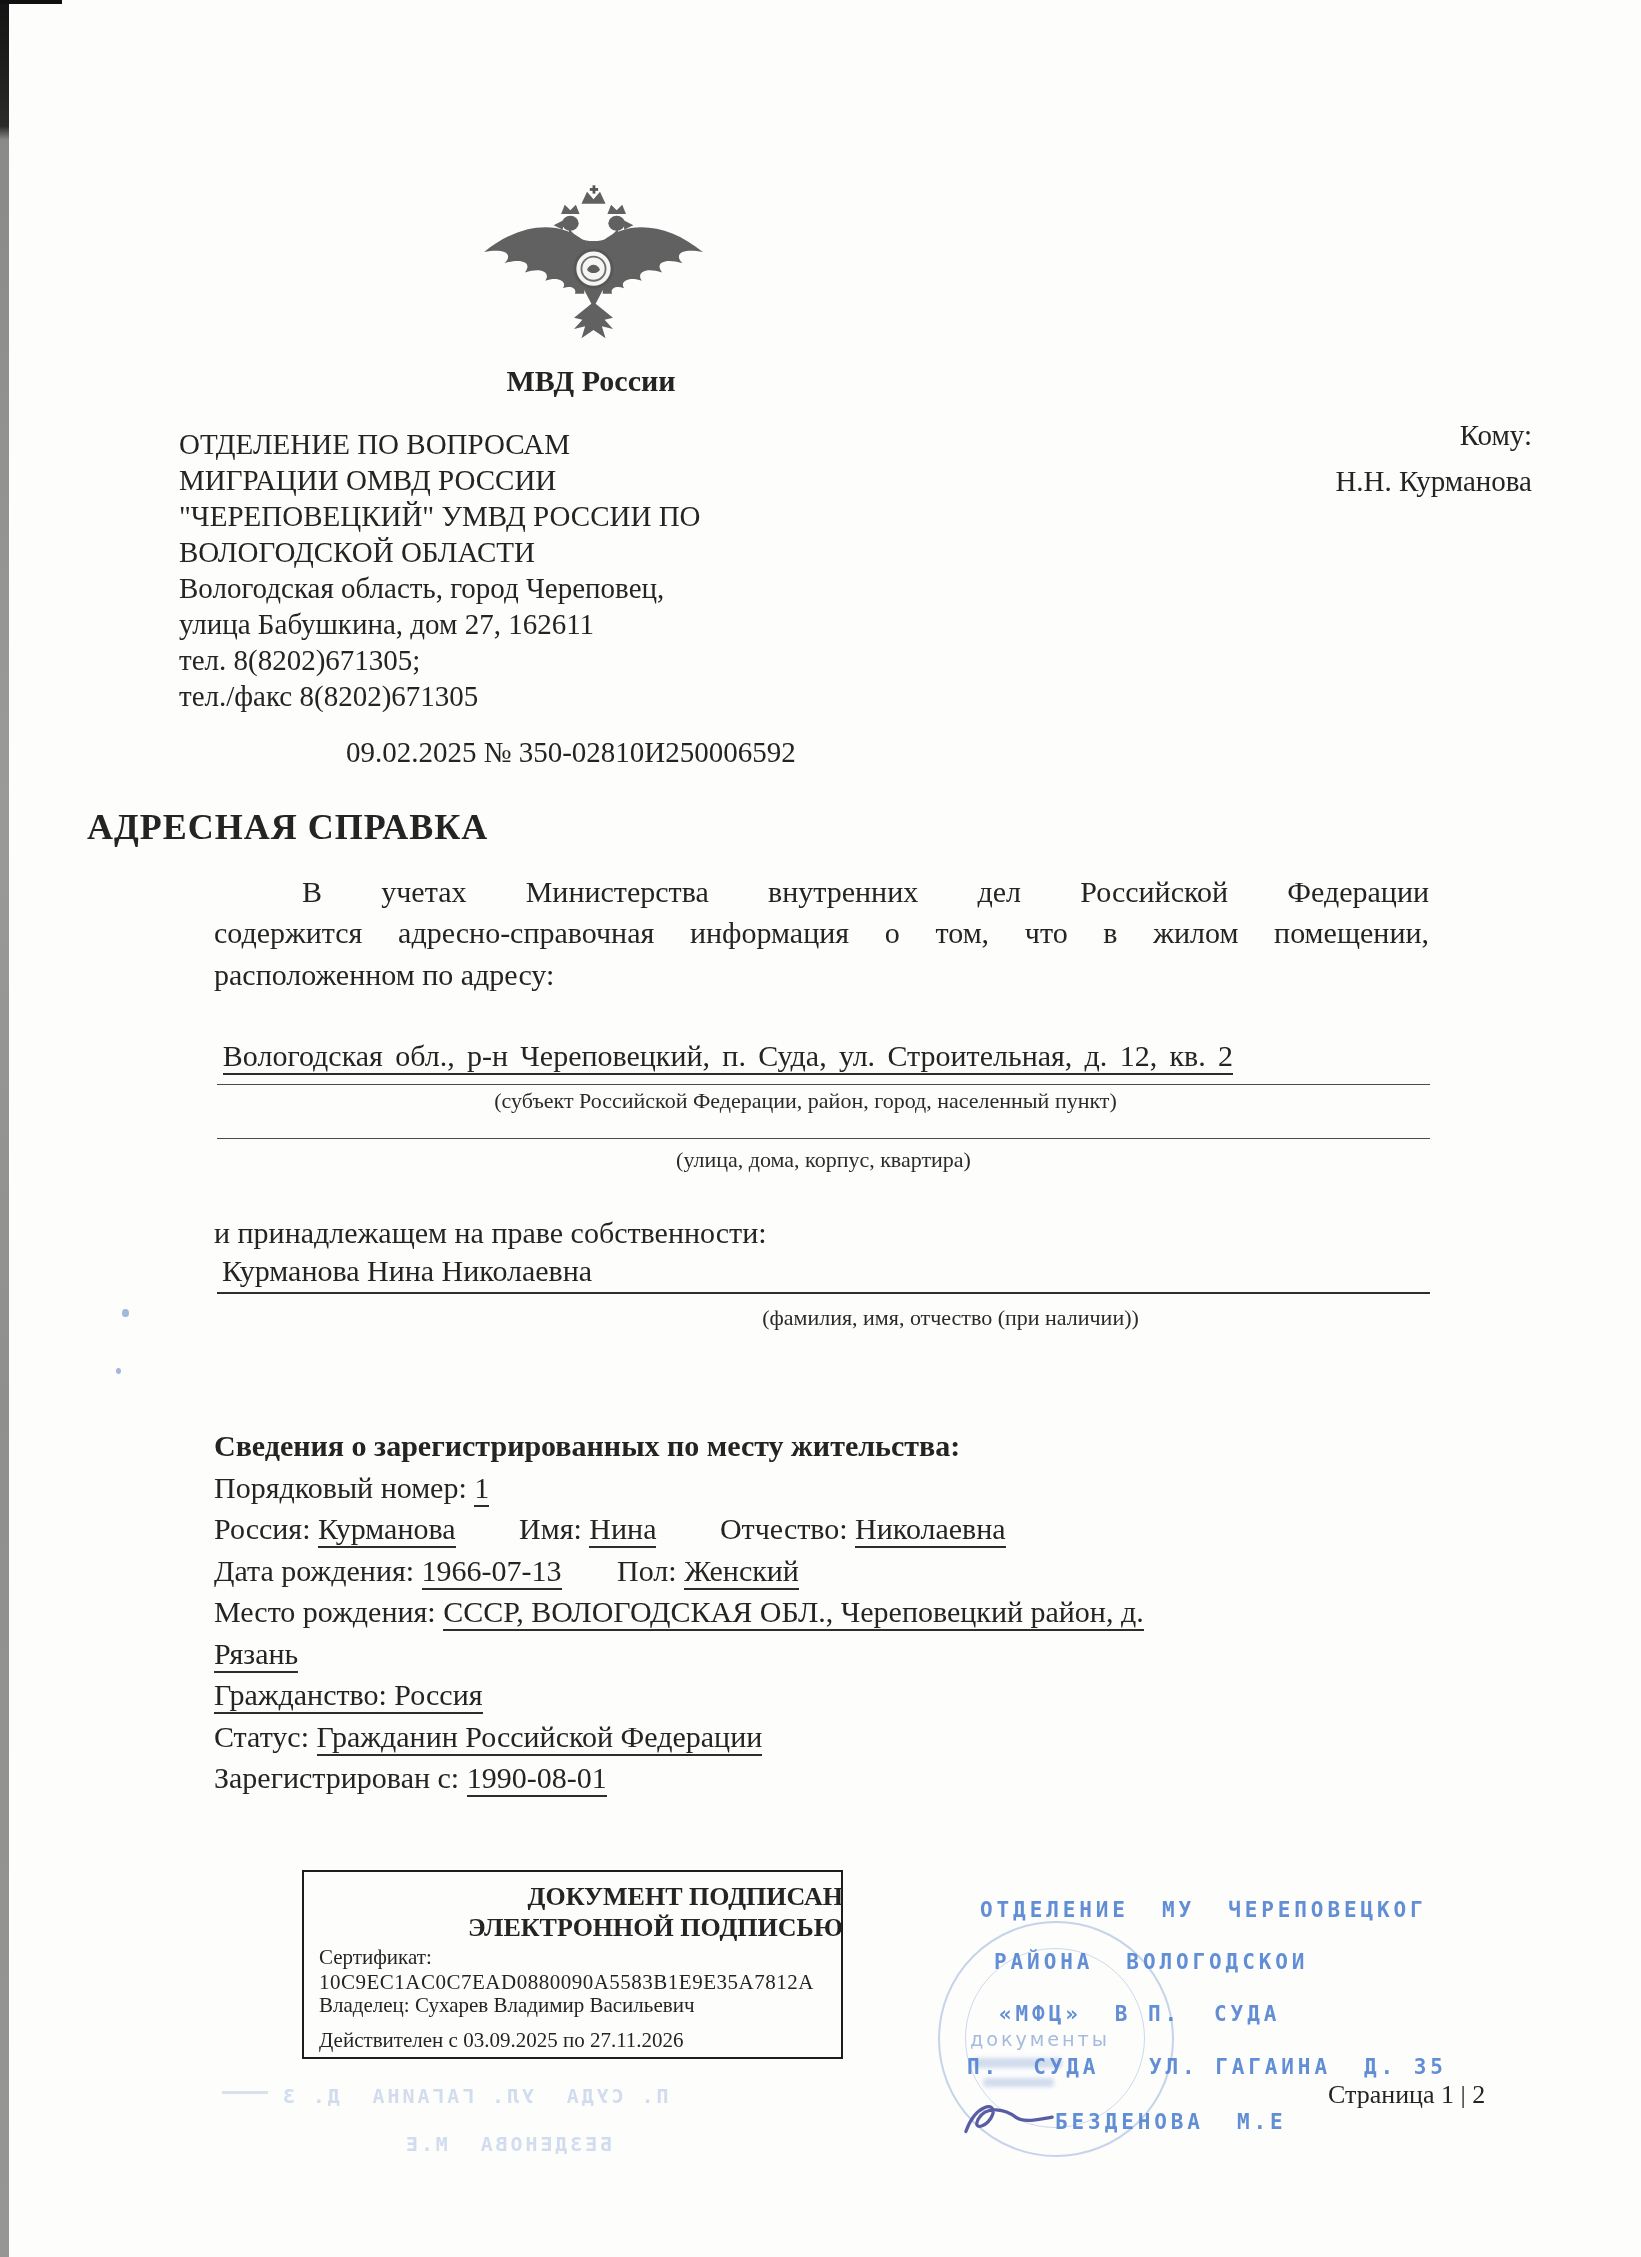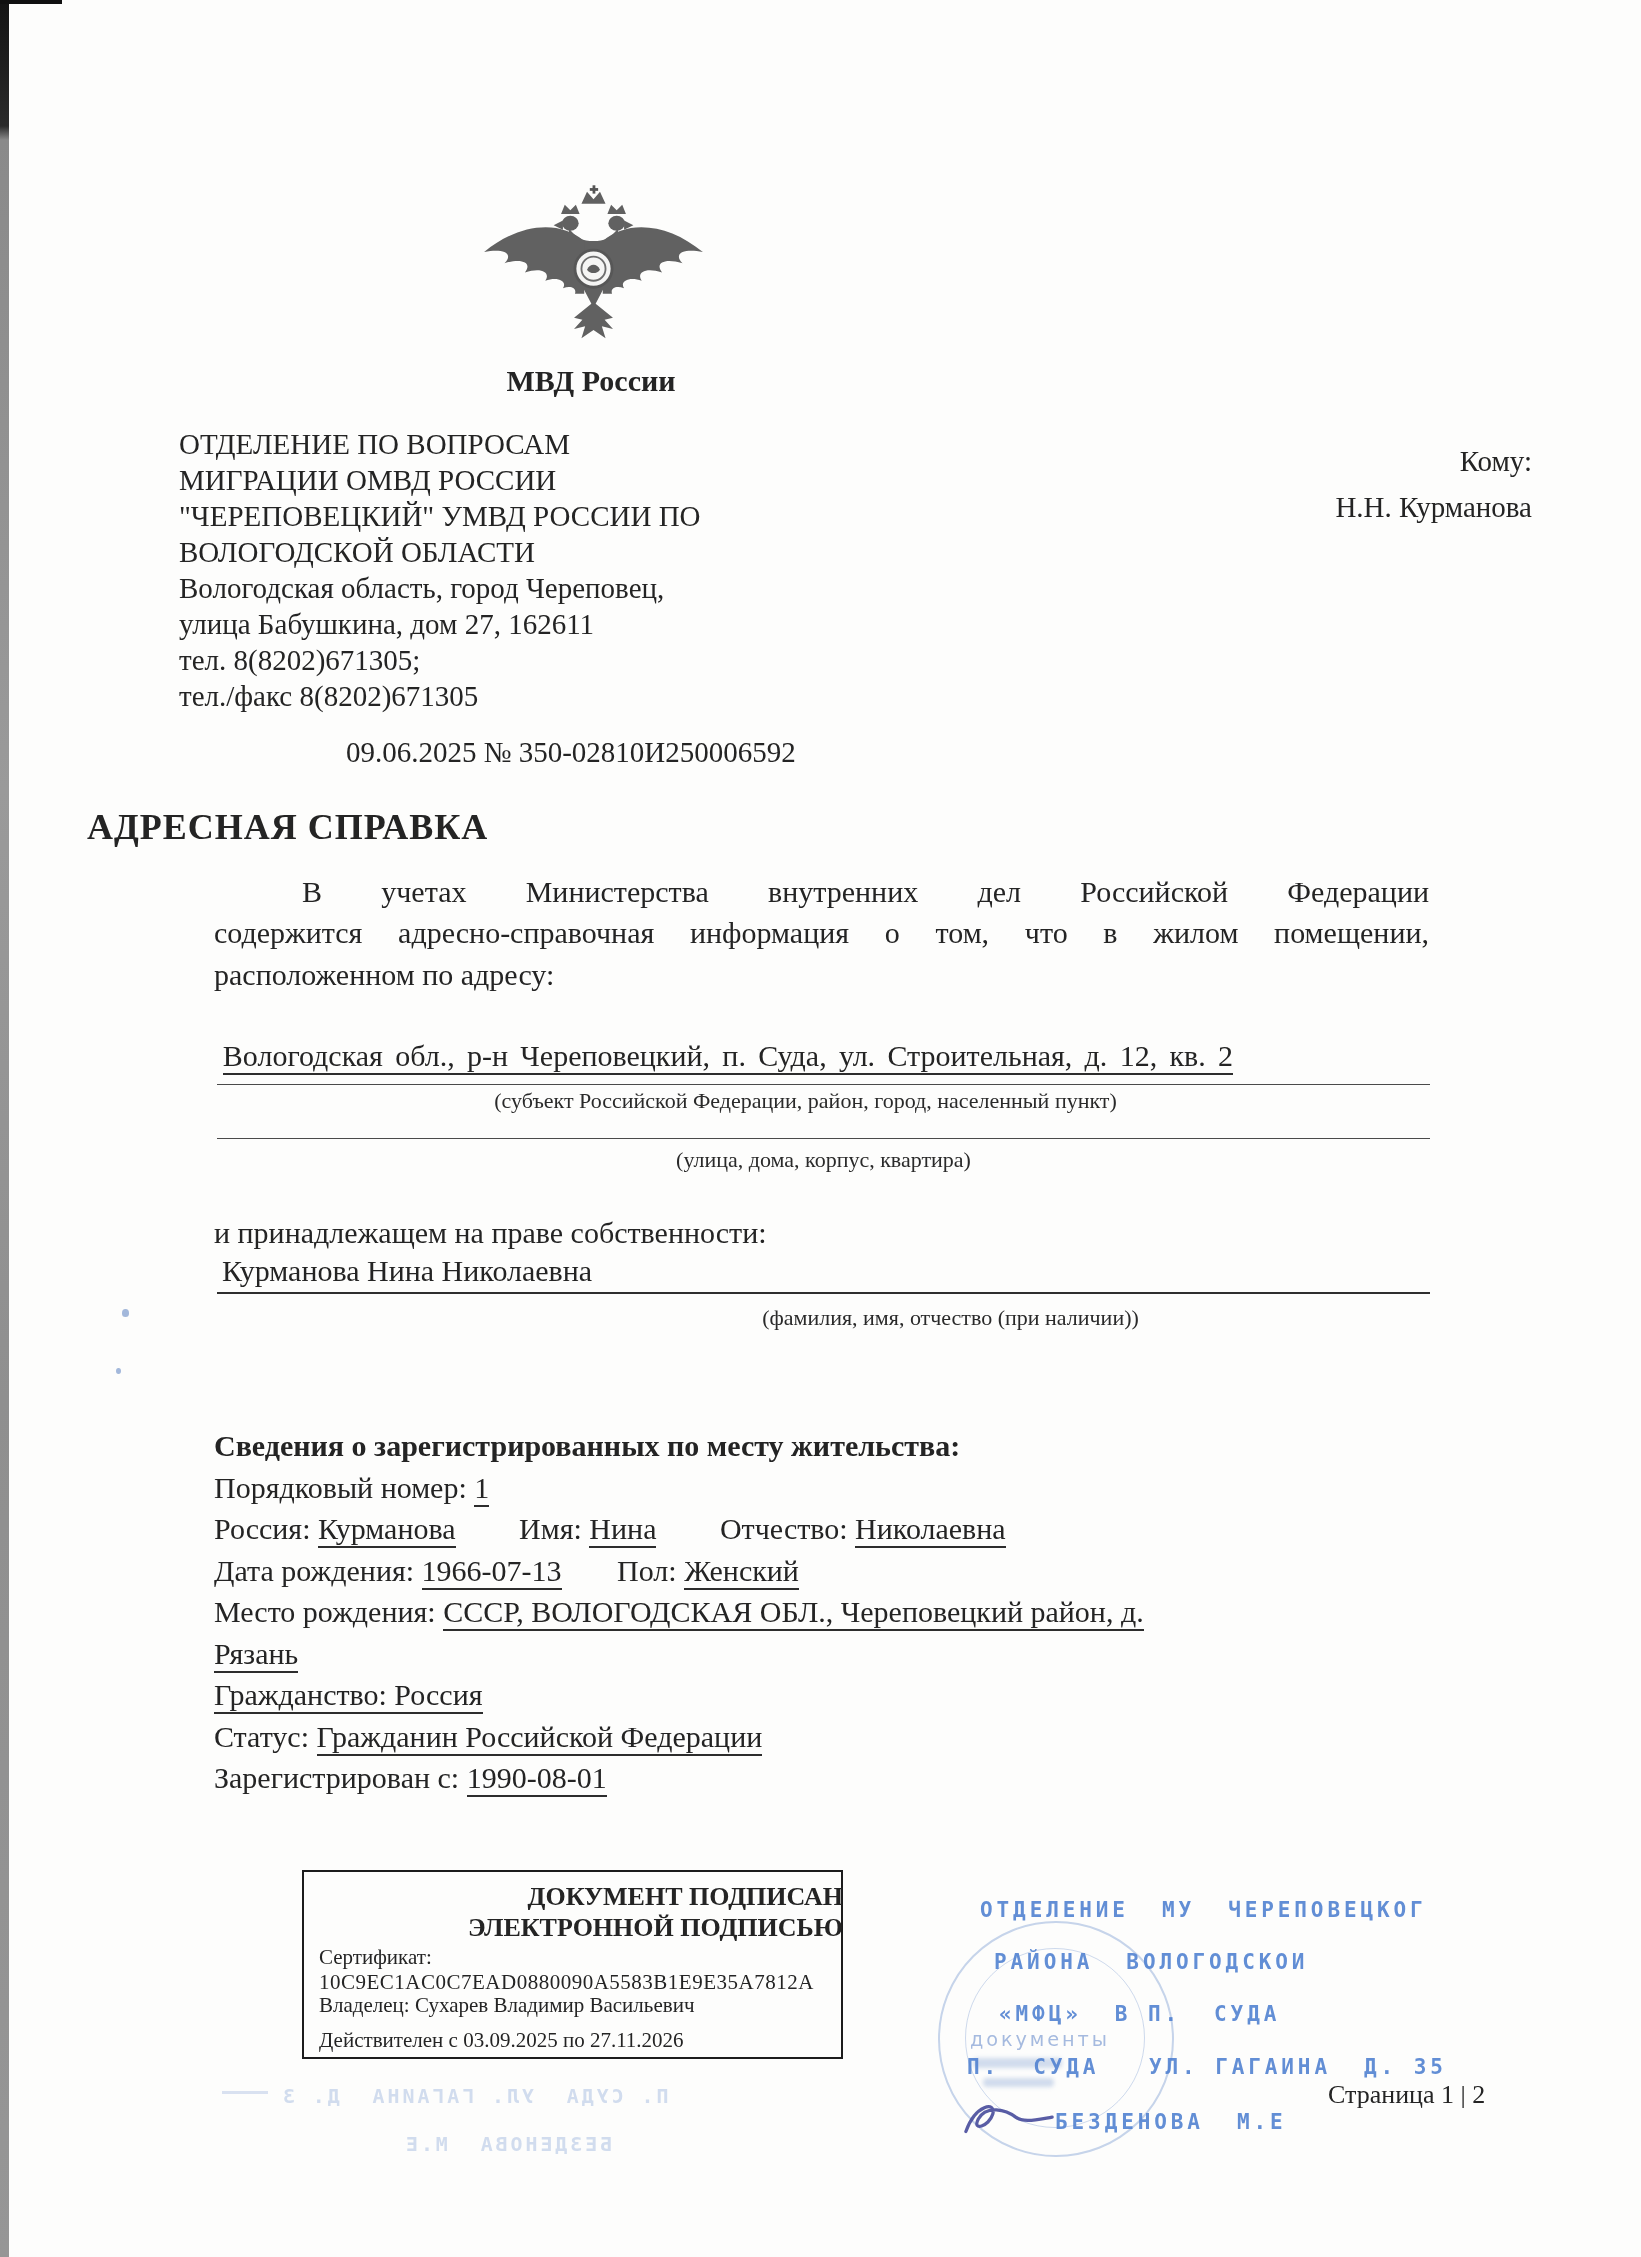--- a/index.html
+++ b/index.html
@@ -8,21 +8,21 @@
   .abs{position:absolute;}
   
   .edge-left{left:0;top:0;width:8.7px;height:2257px;
     background:linear-gradient(180deg,#141414 0px,#1d1d1d 58px,#2b2b2b 126px,#8a8a8a 140px,#9a9a9a 35%,#8f8f8f 62%,#969696 100%);}
   .edge-top{left:0;top:0;width:62px;height:3.9px;background:#101010;}
   .speck{background:#5a7fc0;border-radius:50%;opacity:.55;}
   
   .emblem-wrap{left:473px;top:179px;width:241px;height:172px;}
   .emblem-caption{left:439px;top:364px;width:304px;text-align:center;font-size:30px;font-weight:bold;}
   .issuer{left:179px;top:426px;width:695px;font-size:29px;line-height:36px;}
-  .recipient{right:109px;top:438px;width:463px;text-align:right;font-size:29px;line-height:46px;}
+  .recipient{right:109px;top:412px;width:463px;text-align:right;font-size:29px;line-height:46px;}
   .datey{left:346px;top:736px;font-size:29px;}
   .title{left:87px;top:806px;width:1554px;text-align:left;font-size:36px;font-weight:bold;letter-spacing:1px;}
   
   .bl{font-size:30px;line-height:39px;white-space:nowrap;}
   .just{white-space:normal;text-align:justify;text-align-last:justify;}
   .rule{border-bottom:2.9px solid #2e2e2e;}
   .rule-thin{border-bottom:1.9px solid #4a4a4a;}
   .uv{border-bottom:2.9px solid #2d2d2d;padding-bottom:1px;}
   .cap{font-size:22px;color:#2a2a2a;text-align:center;}
   .gap{display:inline-block;width:56px;}
@@ -96,21 +96,21 @@
     <div>улица Бабушкина, дом 27, 162611</div>
     <div>тел. 8(8202)671305;</div>
     <div>тел./факс 8(8202)671305</div>
   </div>
 
   <div class="abs recipient">
     <div>Кому:</div>
     <div>Н.Н. Курманова</div>
   </div>
 
-  <div class="abs datey">09.06.2025 № 350-02810И250006592</div>
+  <div class="abs datey">09.02.2025 № 350-02810И250006592</div>
 
   <div class="abs title">АДРЕСНАЯ СПРАВКА</div>
 
   <div class="abs bl just" style="left:302px;top:872px;width:1127px;">В учетах Министерства внутренних дел Российской Федерации</div>
   <div class="abs bl just" style="left:214px;top:913px;width:1215px;">содержится адресно-справочная информация о том, что в жилом помещении,</div>
   <div class="abs bl" style="left:214px;top:955px;">расположенном по адресу:</div>
 
   <div class="abs rule-thin" style="left:217px;top:1036px;width:1213px;height:48px;">
     <span class="bl uv" style="margin-left:5.8px;word-spacing:4.8px;">Вологодская обл., р-н Череповецкий, п. Суда, ул. Строительная, д. 12, кв. 2</span>
   </div>

